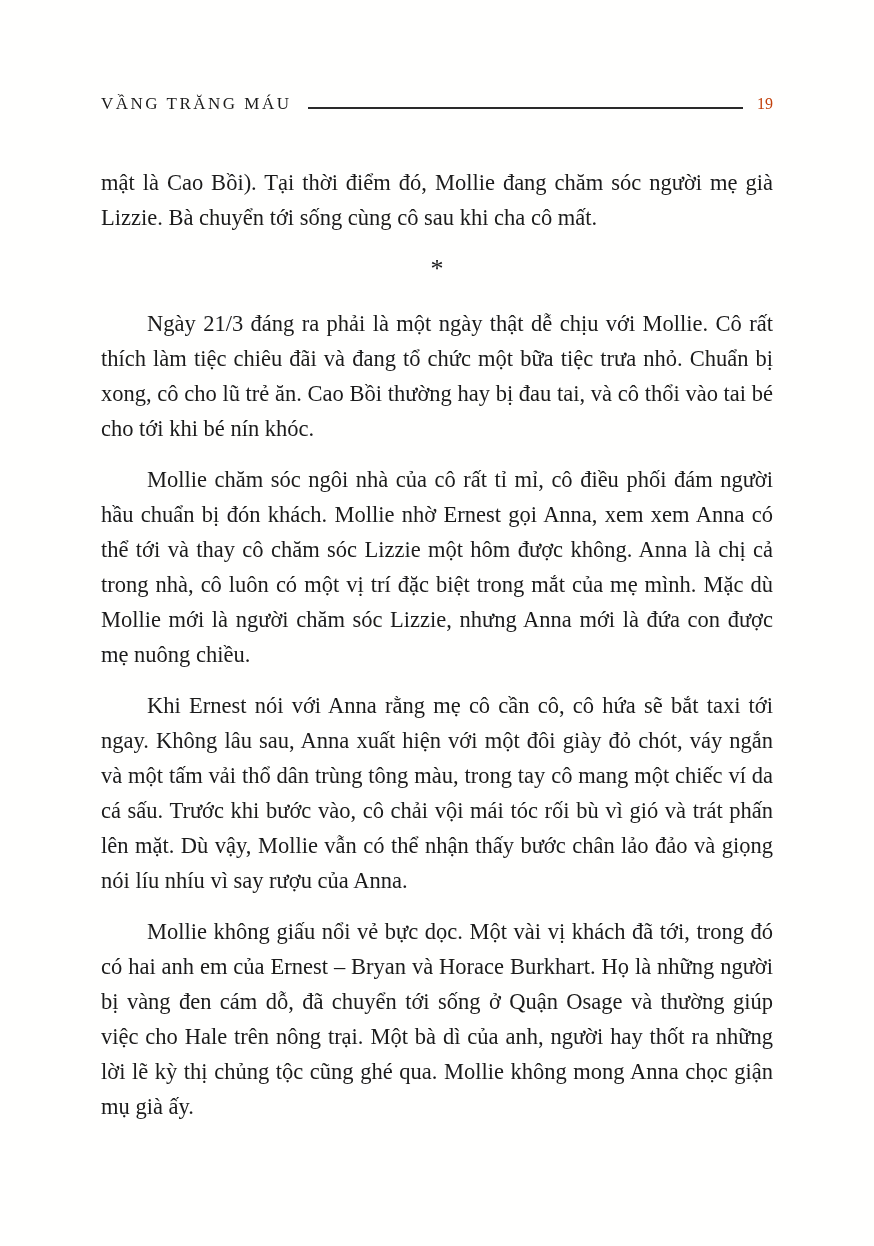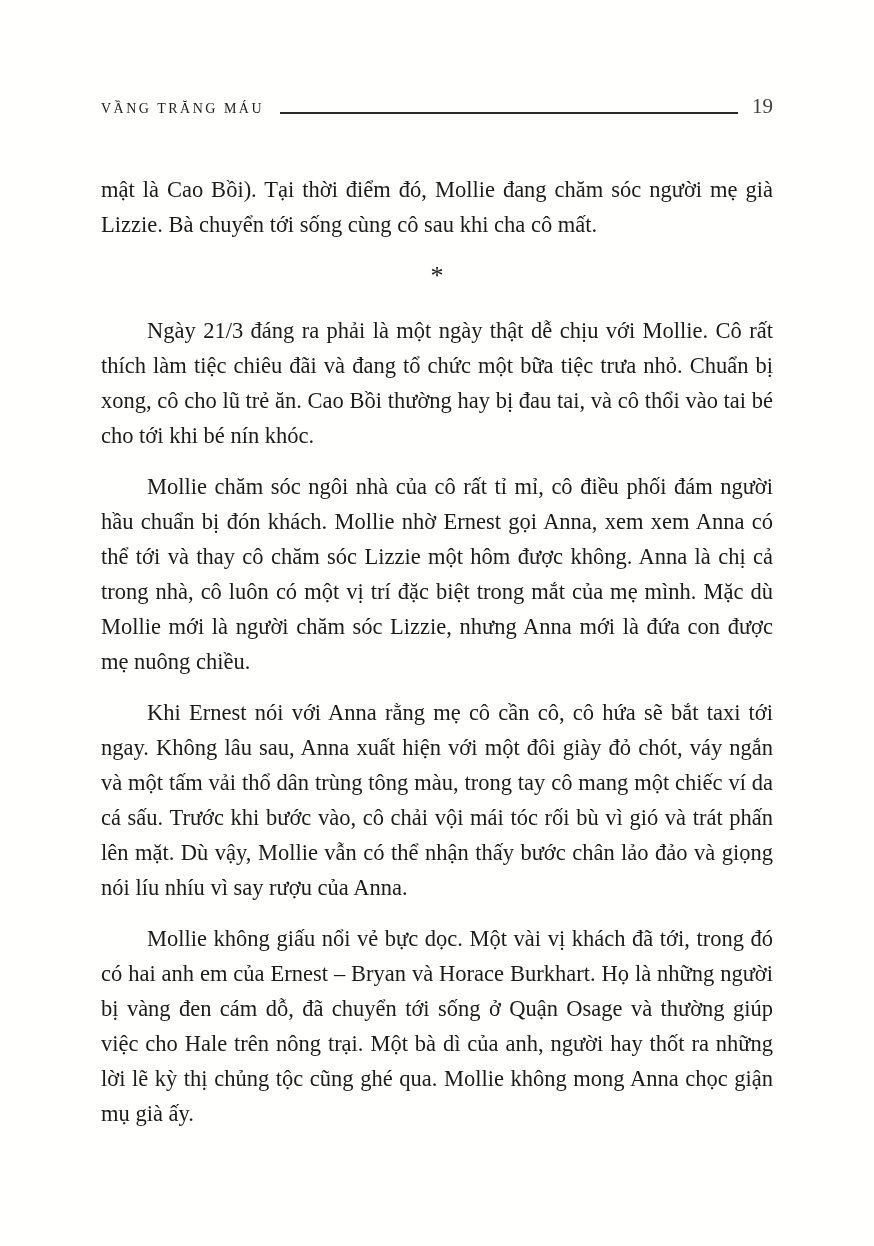--- a/index.html
+++ b/index.html
@@ -20,40 +20,40 @@
   }
   .header {
     position: absolute;
     top: 94px;
     left: 101px;
     width: 672px;
     display: flex;
     align-items: baseline;
   }
   .running-title {
-    font-size: 14px;
+    font-size: 17px;
     letter-spacing: 2.5px;
     white-space: nowrap;
     color: #1b1b1b;
   }
   .header-rule {
     flex: 1;
     height: 0;
     border-bottom: 2px solid #2a2a2a;
     margin: 0 14px 5px 16px;
     align-self: flex-end;
   }
   .page-number {
-    font-size: 21px;
+    font-size: 16px;
     white-space: nowrap;
-    color: #404040;
+    color: #c2410c;
   }
   .body-text {
     position: absolute;
-    top: 172px;
+    top: 165px;
     left: 101px;
     width: 672px;
     font-size: 22.5px;
     line-height: 35px;
     text-align: justify;
     text-justify: inter-word;
   }
   .body-text p {
     margin: 0 0 16px 0;
   }

